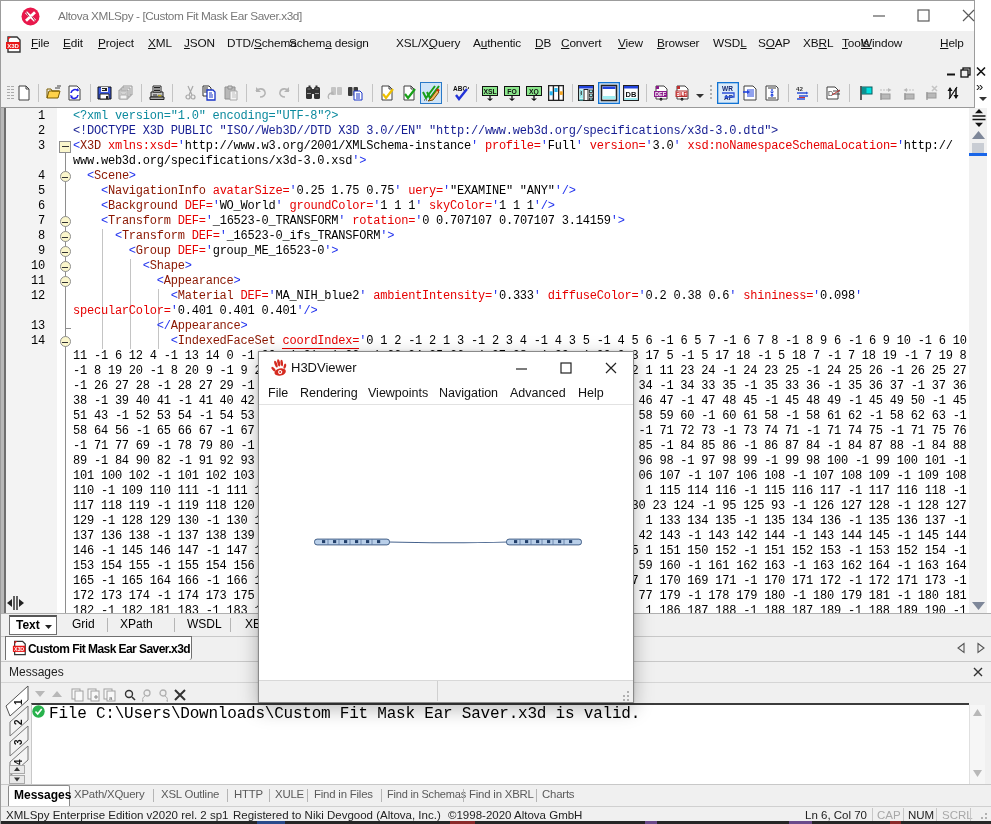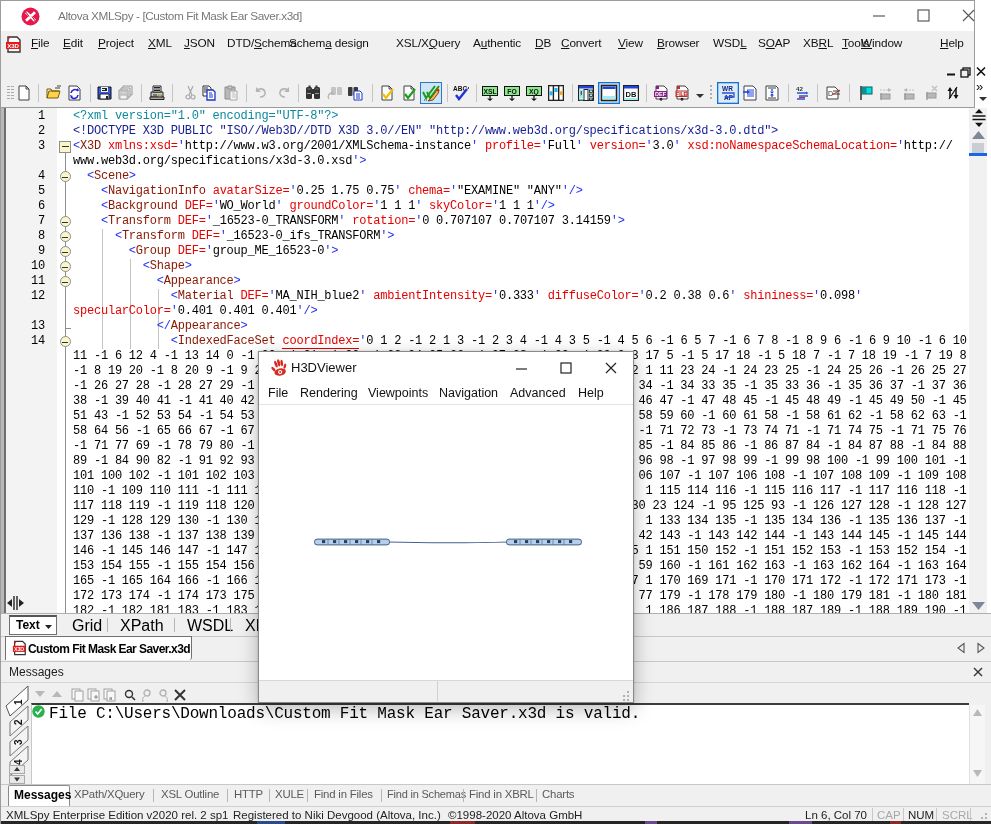--- a/index.html
+++ b/index.html
@@ -13,21 +13,21 @@
 .tsep{position:absolute;top:83px;width:1px;height:18px;background:#c4c4c4}
 #editor{position:absolute;left:0;top:107px;width:991px;height:505px;background:#fff}
 #lmargin{position:absolute;left:5px;top:107px;width:51px;height:505px;background:#f3f3f3}
 #lstrip1{position:absolute;left:0;top:107px;width:3px;height:505px;background:#b8b8b8}
 #lstrip2{position:absolute;left:3px;top:107px;width:2px;height:505px;background:#6e6e6e}
 .lnum{position:absolute;width:30px;text-align:right;font-family:"Liberation Mono",monospace;font-size:12px;letter-spacing:-0.22px;color:#000;line-height:15px}
 .crow{position:absolute;left:72px;font-family:"Liberation Mono",monospace;font-size:12px;letter-spacing:-0.22px;line-height:15px;white-space:pre;color:#000}
 .t{color:#0b8a9e}.d{color:#151d92}.e{color:#8a1600}.a{color:#e60000}.q{color:#2233ee}
 .u{border-bottom:1px solid #e60000}
 #tabsrow{position:absolute;left:0;top:612px;width:991px;height:23px;background:#f0f0f0;border-top:1px solid #b0b0b0}
-.vtab{position:absolute;top:616px;font-size:16px;color:#000}
+.vtab{position:absolute;top:616px;font-size:12px;color:#000}
 .vtsep{position:absolute;top:617px;width:1px;height:14px;background:#b5b5b5}
 #filetabrow{position:absolute;left:0;top:635px;width:991px;height:25px;background:#f0f0f0;border-top:1px solid #c8c8c8}
 #msghead{position:absolute;left:0;top:660px;width:991px;height:22px;background:#f0f0f0;border-top:1px solid #c8c8c8;border-bottom:1px solid #d5d5d5}
 #msgpanel{position:absolute;left:0;top:682px;width:991px;height:101px;background:#f0f0f0}
 #msgwhite{position:absolute;left:30px;top:702px;width:938px;height:81px;background:#fff;border-left:1px solid #c8c8c8;border-top:2px solid #3c3c3c}
 #bottomtabs{position:absolute;left:0;top:783px;width:991px;height:22px;background:#f0f0f0;border-top:1px solid #c8c8c8}
 .btab{position:absolute;top:787px;font-size:11.4px;letter-spacing:-0.2px;color:#5a5a5a}
 .btsep{position:absolute;top:788px;width:1px;height:13px;background:#b5b5b5}
 #statusbar{position:absolute;left:0;top:805px;width:991px;height:18px;background:#f0f0f0;border-top:1px solid #d0d0d0}
 .sbt{position:absolute;top:808px;font-size:11.5px;color:#222}
@@ -387,21 +387,21 @@
     <div class="abs" style="left:58.5px;top:275.0px;width:11px;height:11px;background:#faf6cc;border:1px solid #8e8e8e;border-radius:50%"></div>
     <div class="abs" style="left:61px;top:280.5px;width:6px;height:1px;background:#333"></div>
     <div class="abs" style="left:58.5px;top:335.0px;width:11px;height:11px;background:#faf6cc;border:1px solid #8e8e8e;border-radius:50%"></div>
     <div class="abs" style="left:61px;top:340.5px;width:6px;height:1px;background:#333"></div>
     <div class="abs" style="left:64px;top:327px;width:6px;height:1px;background:#8e8e8e"></div>
 <div class="crow" style="top:108px"><span class="t">&lt;?xml version="1.0" encoding="UTF-8"?&gt;</span></div>
 <div class="crow" style="top:123px"><span class="d">&lt;!DOCTYPE X3D PUBLIC "ISO//Web3D//DTD X3D 3.0//EN" "http://www.web3d.org/specifications/x3d-3.0.dtd"&gt;</span></div>
 <div class="crow" style="top:138px"><span class="q">&lt;</span><span class="e">X3D</span> <span class="a">xmlns:xsd=</span><span class="q">'</span>http://www.w3.org/2001/XMLSchema-instance<span class="q">'</span> <span class="a">profile=</span><span class="q">'</span>Full<span class="q">'</span> <span class="a">version=</span><span class="q">'</span>3.0<span class="q">'</span> <span class="a">xsd:noNamespaceSchemaLocation=</span><span class="q">'</span>http://</div>
 <div class="crow" style="top:153px">www.web3d.org/specifications/x3d-3.0.xsd<span class="q">'&gt;</span></div>
 <div class="crow" style="top:168px">  <span class="q">&lt;</span><span class="e">Scene</span><span class="q">&gt;</span></div>
-<div class="crow" style="top:183px">    <span class="q">&lt;</span><span class="e">NavigationInfo</span> <span class="a">avatarSize=</span><span class="q">'</span>0.25 1.75 0.75<span class="q">'</span> <span class="a">chema=</span><span class="q">'</span>"EXAMINE" "ANY"<span class="q">'</span><span class="q">/&gt;</span></div>
+<div class="crow" style="top:183px">    <span class="q">&lt;</span><span class="e">NavigationInfo</span> <span class="a">avatarSize=</span><span class="q">'</span>0.25 1.75 0.75<span class="q">'</span> <span class="a">uery=</span><span class="q">'</span>"EXAMINE" "ANY"<span class="q">'</span><span class="q">/&gt;</span></div>
 <div class="crow" style="top:198px">    <span class="q">&lt;</span><span class="e">Background</span> <span class="a">DEF=</span><span class="q">'</span>WO_World<span class="q">'</span> <span class="a">groundColor=</span><span class="q">'</span>1 1 1<span class="q">'</span> <span class="a">skyColor=</span><span class="q">'</span>1 1 1<span class="q">'</span><span class="q">/&gt;</span></div>
 <div class="crow" style="top:213px">    <span class="q">&lt;</span><span class="e">Transform</span> <span class="a">DEF=</span><span class="q">'</span>_16523-0_TRANSFORM<span class="q">'</span> <span class="a">rotation=</span><span class="q">'</span>0 0.707107 0.707107 3.14159<span class="q">'</span><span class="q">&gt;</span></div>
 <div class="crow" style="top:228px">      <span class="q">&lt;</span><span class="e">Transform</span> <span class="a">DEF=</span><span class="q">'</span>_16523-0_ifs_TRANSFORM<span class="q">'</span><span class="q">&gt;</span></div>
 <div class="crow" style="top:243px">        <span class="q">&lt;</span><span class="e">Group</span> <span class="a">DEF=</span><span class="q">'</span>group_ME_16523-0<span class="q">'</span><span class="q">&gt;</span></div>
 <div class="crow" style="top:258px">          <span class="q">&lt;</span><span class="e">Shape</span><span class="q">&gt;</span></div>
 <div class="crow" style="top:273px">            <span class="q">&lt;</span><span class="e">Appearance</span><span class="q">&gt;</span></div>
 <div class="crow" style="top:288px">              <span class="q">&lt;</span><span class="e">Material</span> <span class="a">DEF=</span><span class="q">'</span>MA_NIH_blue2<span class="q">'</span> <span class="a">ambientIntensity=</span><span class="q">'</span>0.333<span class="q">'</span> <span class="a">diffuseColor=</span><span class="q">'</span>0.2 0.38 0.6<span class="q">'</span> <span class="a">shininess=</span><span class="q">'</span>0.098<span class="q">'</span> </div>
 <div class="crow" style="top:303px"><span class="a">specularColor=</span><span class="q">'</span>0.401 0.401 0.401<span class="q">'</span><span class="q">/&gt;</span></div>
 <div class="crow" style="top:318px">            <span class="q">&lt;/</span><span class="e">Appearance</span><span class="q">&gt;</span></div>
 <div class="crow" style="top:333px">              <span class="q">&lt;</span><span class="e">IndexedFaceSet</span> <span class="a u">coordIndex=</span><span class="q">'</span>0 1 2 -1 2 1 3 -1 2 3 4 -1 4 3 5 -1 4 5 6 -1 6 5 7 -1 6 7 8 -1 8 9 6 -1 6 9 10 -1 6 10</div>

